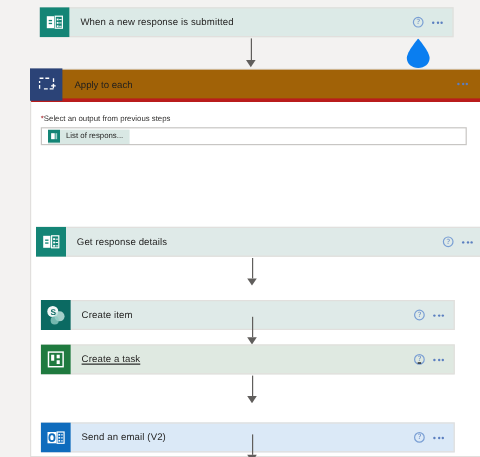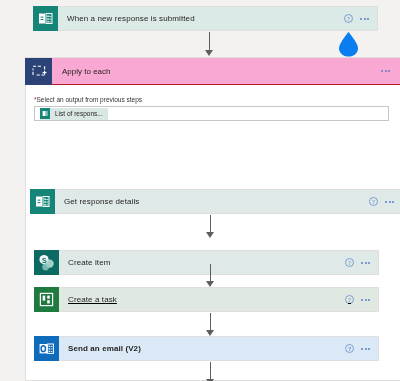--- a/index.html
+++ b/index.html
@@ -56,22 +56,22 @@
     position: absolute;
     left: 25px; top: 57px;
     width: 375px; height: 324px;
     background: #ffffff;
     border: 1px solid #e1dfdd;
     border-right: none;
   }
   #loop-header {
     display: flex; align-items: center;
     height: 27px;
-    background: #f9a8d4;
-    border-bottom: 1px solid #b91c1c;
+    background: #a16207;
+    border-bottom: 3px solid #b91c1c;
   }
   #loop-header-icon {
     width: 27px; height: 27px; flex: 0 0 27px;
     background: #2b4377;
     display: flex; align-items: center; justify-content: center;
     margin: -1px 0 -1px -1px;
   }
   #loop-title {
     flex: 1 1 auto; padding-left: 10px;
     font-size: 8px; color: #201f1e;
@@ -278,21 +278,21 @@
             <i></i>
           </div>
       </div>
     </div>
 
     <div class="arrow" style="left:179px; top:255px; height:23px;">
       <div class="line" style="height:17px;"></div>
         <div class="head" style="top:17px;"></div>
     </div>
 
-    <div class="card" style="left:8px; top:278px; width:345px; background:#dbe9f7;font-weight:bold;">
+    <div class="card" style="left:8px; top:294px; width:345px; background:#dbe9f7;">
       <div class="card-icon">
         <svg width="25" height="25" viewBox="0 0 25 25">
           <rect width="25" height="25" fill="#0f6cbd"></rect>
           <rect x="5.6" y="8" width="7.4" height="9.4" fill="#fff"></rect>
           <ellipse cx="9.3" cy="12.7" rx="2.2" ry="2.9" fill="none" stroke="#0f6cbd" stroke-width="1.5"></ellipse>
           <rect x="13.6" y="8" width="5.8" height="9.4" fill="none" stroke="#fff" stroke-width="1"></rect>
           <rect x="14.7" y="9.7" width="1.3" height="1.3" fill="#fff"></rect>
           <rect x="16.6" y="10" width="1.8" height="0.8" fill="#fff"></rect>
           <rect x="14.7" y="12.2" width="1.3" height="1.3" fill="#fff"></rect>
           <rect x="16.6" y="12.5" width="1.8" height="0.8" fill="#fff"></rect>

